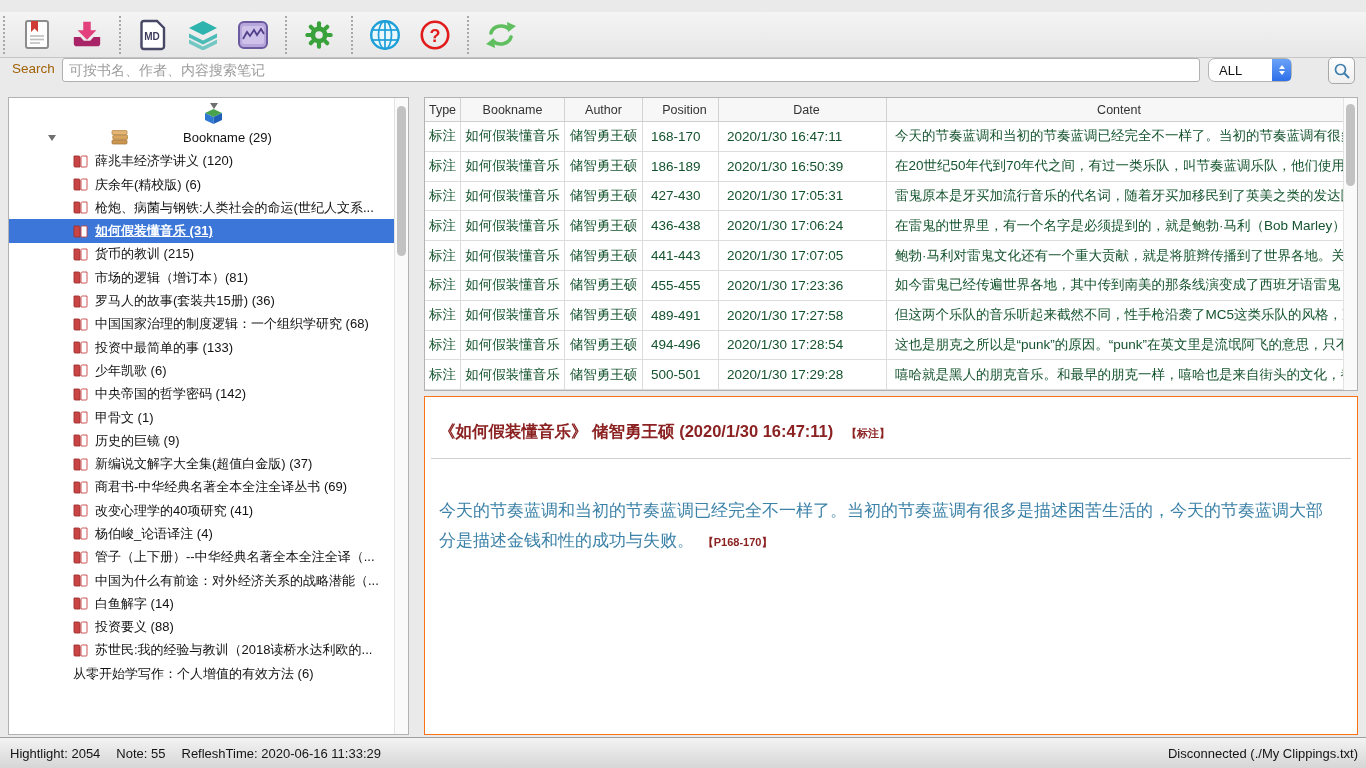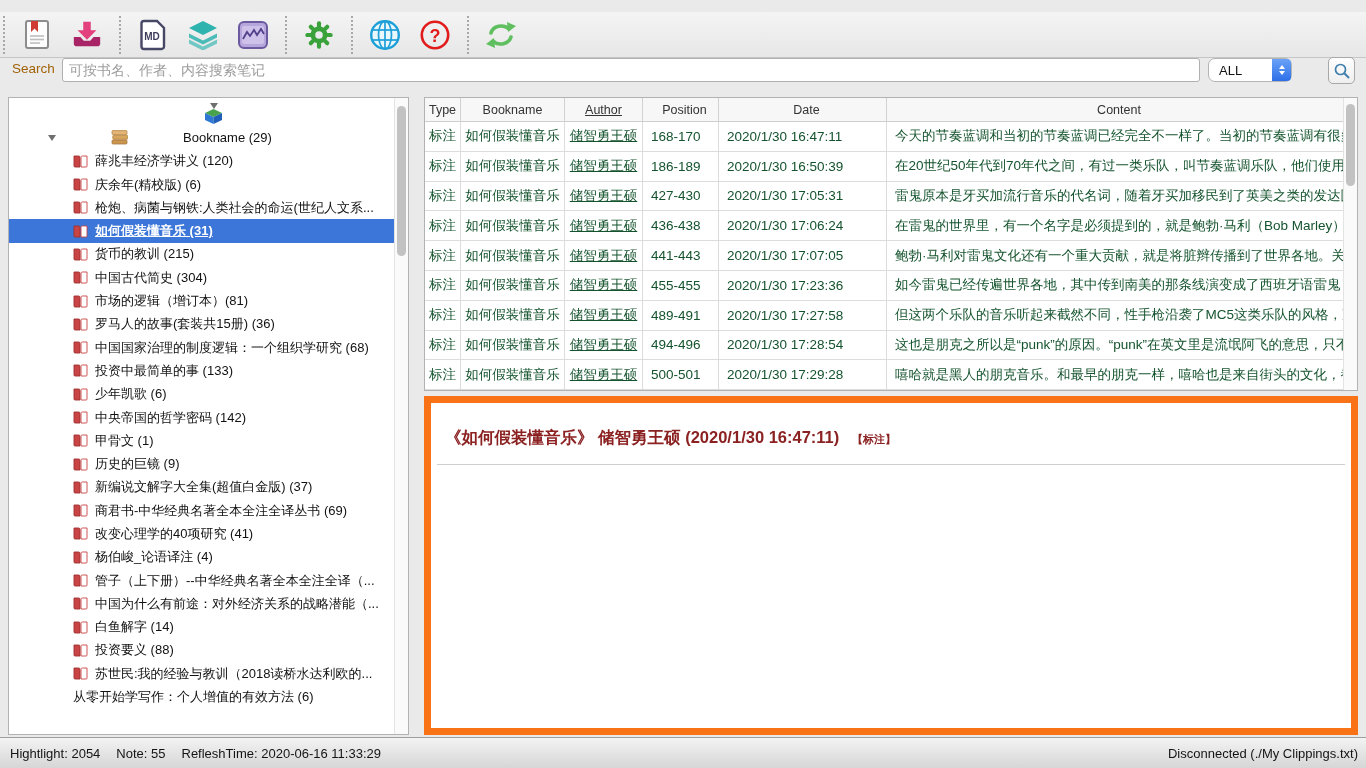--- a/index.html
+++ b/index.html
@@ -70,29 +70,29 @@
     position:absolute;left:424px;top:97px;width:934px;height:294px;
     background:#fff;border:1px solid #b2b2b2;box-sizing:border-box;overflow:hidden;
   }
   .table-inner{position:absolute;left:0;top:0;right:14px;bottom:0;}
   .thead{display:flex;height:23px;background:#f7f7f7;border-bottom:1px solid #cfcfcf;font-size:12.5px;color:#333;}
   .th{display:flex;align-items:center;justify-content:center;border-right:1px solid #d2d2d2;box-sizing:border-box;height:100%;}
   .trow{display:flex;height:29.8px;border-bottom:1px solid #dcdcdc;font-size:13.5px;color:#14532d;box-sizing:border-box;}
   .cell{display:flex;align-items:center;border-right:1px solid #dcdcdc;box-sizing:border-box;padding:0 5px;white-space:nowrap;overflow:hidden;}
   .c0{width:36px;flex:0 0 auto;justify-content:center;}
   .c1{width:104px;flex:0 0 auto;justify-content:center;}
-  .c2{width:78px;flex:0 0 auto;justify-content:center;text-decoration:underline;}
+  .c2{width:78px;flex:0 0 auto;justify-content:center;}
   .c3{width:76px;flex:0 0 auto;padding-left:8px;}
   .c4{width:168px;flex:0 0 auto;padding-left:8px;}
   .c5{flex:1 1 auto;border-right:none;padding-left:8px;}
   .table-panel .v-thumb{top:6px;height:82px;}
   
   .detail-panel{
     position:absolute;left:424px;top:396px;width:934px;height:339px;
-    background:#fff;border:7px solid #f97316;box-sizing:border-box;overflow:hidden;
+    background:#fff;border:1px solid #f97316;box-sizing:border-box;overflow:hidden;
   }
   .detail-title{margin:24px 14px 0 14px;color:#8b2121;font-size:16.5px;font-weight:600;}
   .detail-title .tag{font-size:11px;font-weight:bold;margin-left:8px;}
   .detail-rule{margin:15px 6px 0 6px;border:none;border-top:1px solid #cfcfcf;}
   .detail-body{margin:37px 18px 0 14px;font-size:17px;line-height:30px;color:#3c82a8;}
   .detail-body .tag{color:#8b2121;font-size:11px;font-weight:bold;margin-left:4px;}
   
   .statusbar{
     position:absolute;left:0;right:0;bottom:0;height:30px;
     background:linear-gradient(#f3f3f3,#d6d6d6);
@@ -289,29 +289,20 @@
   <div class="tree-row lvl2">
     <span class="tree-icon">
       <svg width="15" height="13" viewBox="0 0 15 13">
         <path d="M1 1 h4.6 q1.4 0 1.4 1.4 V12 H2 Q1 12 1 11 Z" fill="#c94444" stroke="#9e2f2f" stroke-width="0.9"></path>
         <path d="M14 1 h-4.6 q-1.4 0 -1.4 1.4 V12 h5 q1 0 1 -1 Z" fill="#ffffff" stroke="#c94444" stroke-width="0.9"></path>
       </svg>
     </span>
     <span class="tree-label">货币的教训 (215)</span>
   </div>
 
-  <div class="tree-row lvl2">
-    <span class="tree-icon">
-      <svg width="15" height="13" viewBox="0 0 15 13">
-        <path d="M1 1 h4.6 q1.4 0 1.4 1.4 V12 H2 Q1 12 1 11 Z" fill="#c94444" stroke="#9e2f2f" stroke-width="0.9"></path>
-        <path d="M14 1 h-4.6 q-1.4 0 -1.4 1.4 V12 h5 q1 0 1 -1 Z" fill="#ffffff" stroke="#c94444" stroke-width="0.9"></path>
-      </svg>
-    </span>
-    <span class="tree-label">中国古代简史 (304)</span>
-  </div>
 
 
   <div class="tree-row lvl2">
     <span class="tree-icon">
       <svg width="15" height="13" viewBox="0 0 15 13">
         <path d="M1 1 h4.6 q1.4 0 1.4 1.4 V12 H2 Q1 12 1 11 Z" fill="#c94444" stroke="#9e2f2f" stroke-width="0.9"></path>
         <path d="M14 1 h-4.6 q-1.4 0 -1.4 1.4 V12 h5 q1 0 1 -1 Z" fill="#ffffff" stroke="#c94444" stroke-width="0.9"></path>
       </svg>
     </span>
     <span class="tree-label">市场的逻辑（增订本）(81)</span>
@@ -586,20 +577,24 @@
     <div class="v-thumb"></div>
   </div>
 </div>
 
 <div class="detail-panel">
   <div class="detail-title">
     <span>《如何假装懂音乐》 储智勇王硕 (2020/1/30 16:47:11)</span>
     <span class="tag">【标注】</span>
   </div>
   <hr class="detail-rule">
+  <div class="detail-body">
+    <span>今天的节奏蓝调和当初的节奏蓝调已经完全不一样了。当初的节奏蓝调有很多是描述困苦生活的，今天的节奏蓝调大部分是描述金钱和性的成功与失败。</span>
+    <span class="tag">【P168-170】</span>
+  </div>
 </div>
 
 <div class="statusbar">
   <span class="sb-item">Hightlight: 2054</span>
   <span class="sb-item">Note: 55</span>
   <span class="sb-item">RefleshTime: 2020-06-16 11:33:29</span>
   <span class="sb-right">Disconnected (./My Clippings.txt)</span>
 </div>
 
 </body></html>

